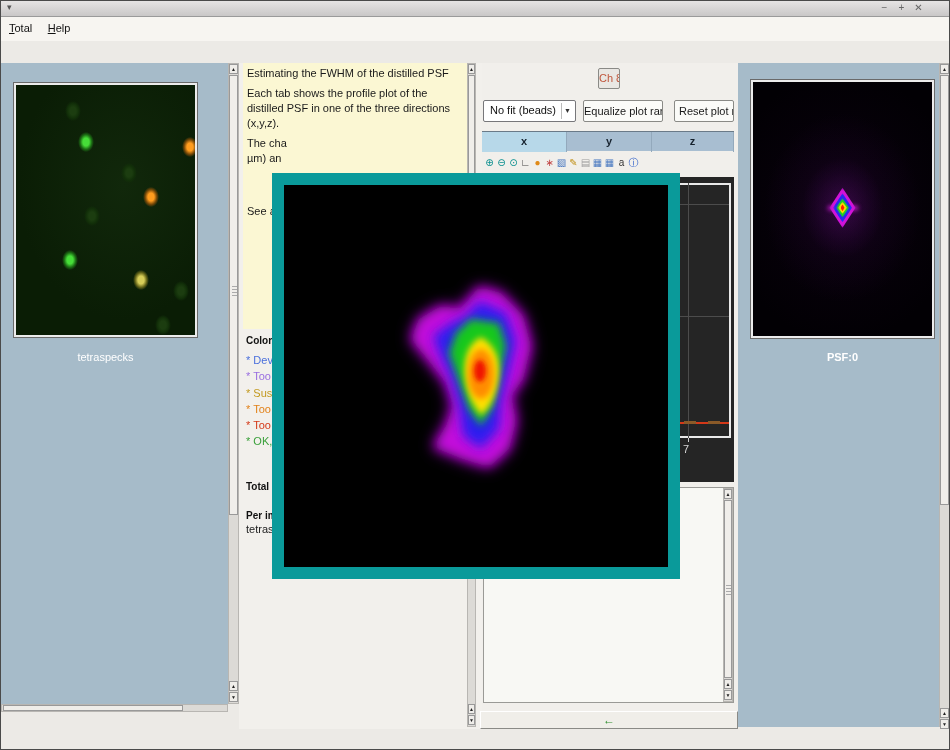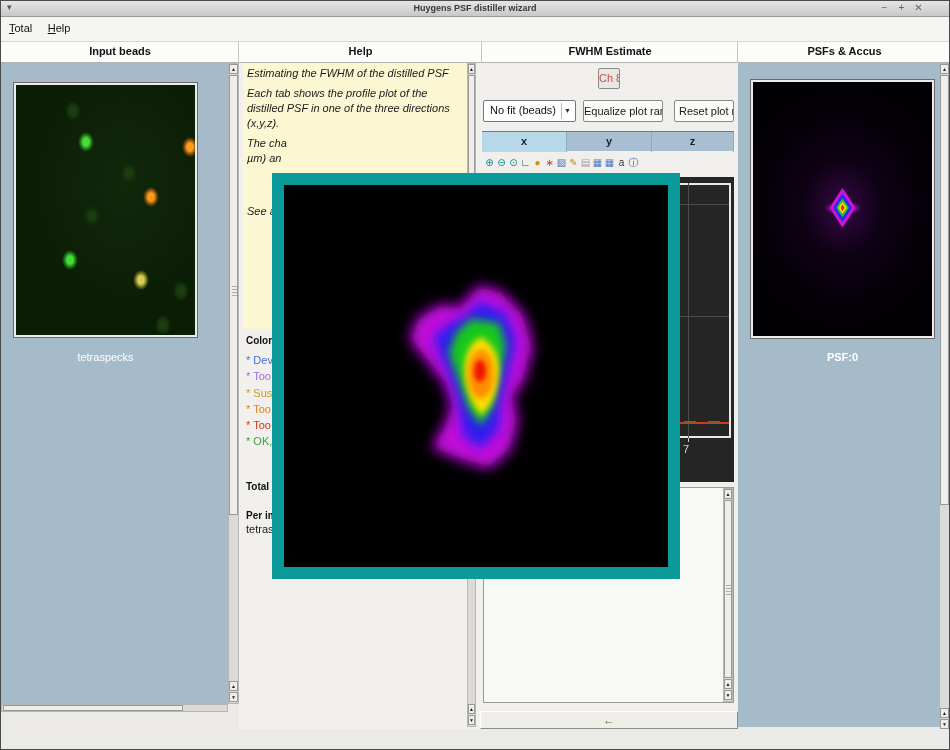--- a/index.html
+++ b/index.html
@@ -41,21 +41,21 @@
   .thumb-caption { position:absolute; font-size:11px; color:#fff; text-align:center; }
   .left-hscroll { position:absolute; left:0; top:703px; width:227px; height:8px; background:#dcdad6; border:1px solid #b8b6b2; }
   .left-hthumb { position:absolute; left:1px; top:0; width:180px; height:6px; background:#efede9; border:1px solid #999; }
   .left-footer { position:absolute; left:0; top:711px; width:238px; height:17px; background:#f2f0ec; border-top:1px solid #c8c6c2; }
   .checkbox { position:absolute; left:75px; top:4px; width:8px; height:8px; background:#1c1c1c; border:1px solid #777; }
   .cb-label { position:absolute; left:88px; top:1px; font-size:11px; color:#111; }
 
   
   .help-backdrop { position:absolute; left:238px; top:62px; width:243px; height:666px; background:#f2f0ec; }
   .help-yellow { position:absolute; left:242px; top:62px; width:224px; height:266px; background:#fbf7d3; padding:3px 4px; overflow:hidden; }
-  .help-yellow p { font-size:11px; line-height:15px; color:#1a1a1a;font-style:italic; }
+  .help-yellow p { font-size:11px; line-height:15px; color:#1a1a1a; }
   .hp-intro { margin-top:0; }
   .hp-b1 { margin-top:21px; }
   .hp-b2 { margin-top:5px; }
   .hp-b3 { margin-top:5px; white-space:pre-line; }
   .hp-link { margin-top:38px; color:#2b50c8; }
   .help-legend { position:absolute; left:242px; top:328px; width:224px; padding:6px 3px; overflow:hidden; }
   .lg-title { font-size:10px; font-weight:bold; color:#111; margin-bottom:6px; white-space:nowrap; }
   .legend-item { font-size:11px; line-height:16.3px; white-space:nowrap; }
   .lg-total { margin-top:31px; font-size:10px; font-weight:bold; color:#111; white-space:nowrap; }
   .lg-perimg { margin-top:18px; font-size:10px; font-weight:bold; color:#111; white-space:nowrap; }
@@ -107,40 +107,30 @@
   
   .overlay { position:absolute; left:271px; top:172px; width:408px; height:406px; border:12px solid #0a9a9a; background:#000; z-index:40; }
 </style>
 </head>
 <body>
 
 <div class="win">
 
   <div class="titlebar">
     <span class="tb-menu">▾</span>
-    <span class="tb-title">Huygens PSF distiller wizard</span>
     <span class="tb-controls">
       <span>−</span><span>+</span><span>✕</span>
     </span>
   </div>
 
   <div class="menubar">
     <span class="menu-item">Total</span>
     <span class="menu-item">Help</span>
   </div>
 
-  <div class="headers">
-    <span class="hdr" style="left:0;width:238px;">Input beads</span>
-    <span class="hdr" style="left:238px;width:243px;">Help</span>
-    <span class="hdr" style="left:481px;width:256px;">FWHM Estimate</span>
-    <span class="hdr" style="left:737px;width:213px;">PSFs &amp; Accus</span>
-    <span class="hdr-sep" style="left:237px;"></span>
-    <span class="hdr-sep" style="left:480px;"></span>
-    <span class="hdr-sep" style="left:736px;"></span>
-  </div>
 
   <div class="left-body"></div>
   <div class="bead-image">
     <div id="beads-layer">
         <div class="bead" style="left: 46px; top: 12px; background: radial-gradient(closest-side, rgb(28, 61, 16) 0%, rgb(28, 61, 16) 28%, rgb(18, 48, 9) 52%, rgba(0, 0, 0, 0) 72%);"></div>
         <div class="bead" style="left: 59px; top: 43px; background: radial-gradient(closest-side, rgb(70, 221, 56) 0%, rgb(70, 221, 56) 28%, rgb(28, 110, 20) 52%, rgba(0, 0, 0, 0) 72%);"></div>
         <div class="bead" style="left: 163px; top: 48px; background: radial-gradient(closest-side, rgb(255, 156, 30) 0%, rgb(255, 156, 30) 28%, rgb(122, 74, 8) 52%, rgba(0, 0, 0, 0) 72%);"></div>
         <div class="bead" style="left: 102px; top: 74px; background: radial-gradient(closest-side, rgb(28, 61, 16) 0%, rgb(28, 61, 16) 28%, rgb(18, 48, 9) 52%, rgba(0, 0, 0, 0) 72%);"></div>
         <div class="bead" style="left: 124px; top: 98px; background: radial-gradient(closest-side, rgb(255, 156, 30) 0%, rgb(255, 156, 30) 28%, rgb(122, 74, 8) 52%, rgba(0, 0, 0, 0) 72%);"></div>
         <div class="bead" style="left: 65px; top: 117px; background: radial-gradient(closest-side, rgb(28, 61, 16) 0%, rgb(28, 61, 16) 28%, rgb(18, 48, 9) 52%, rgba(0, 0, 0, 0) 72%);"></div>

